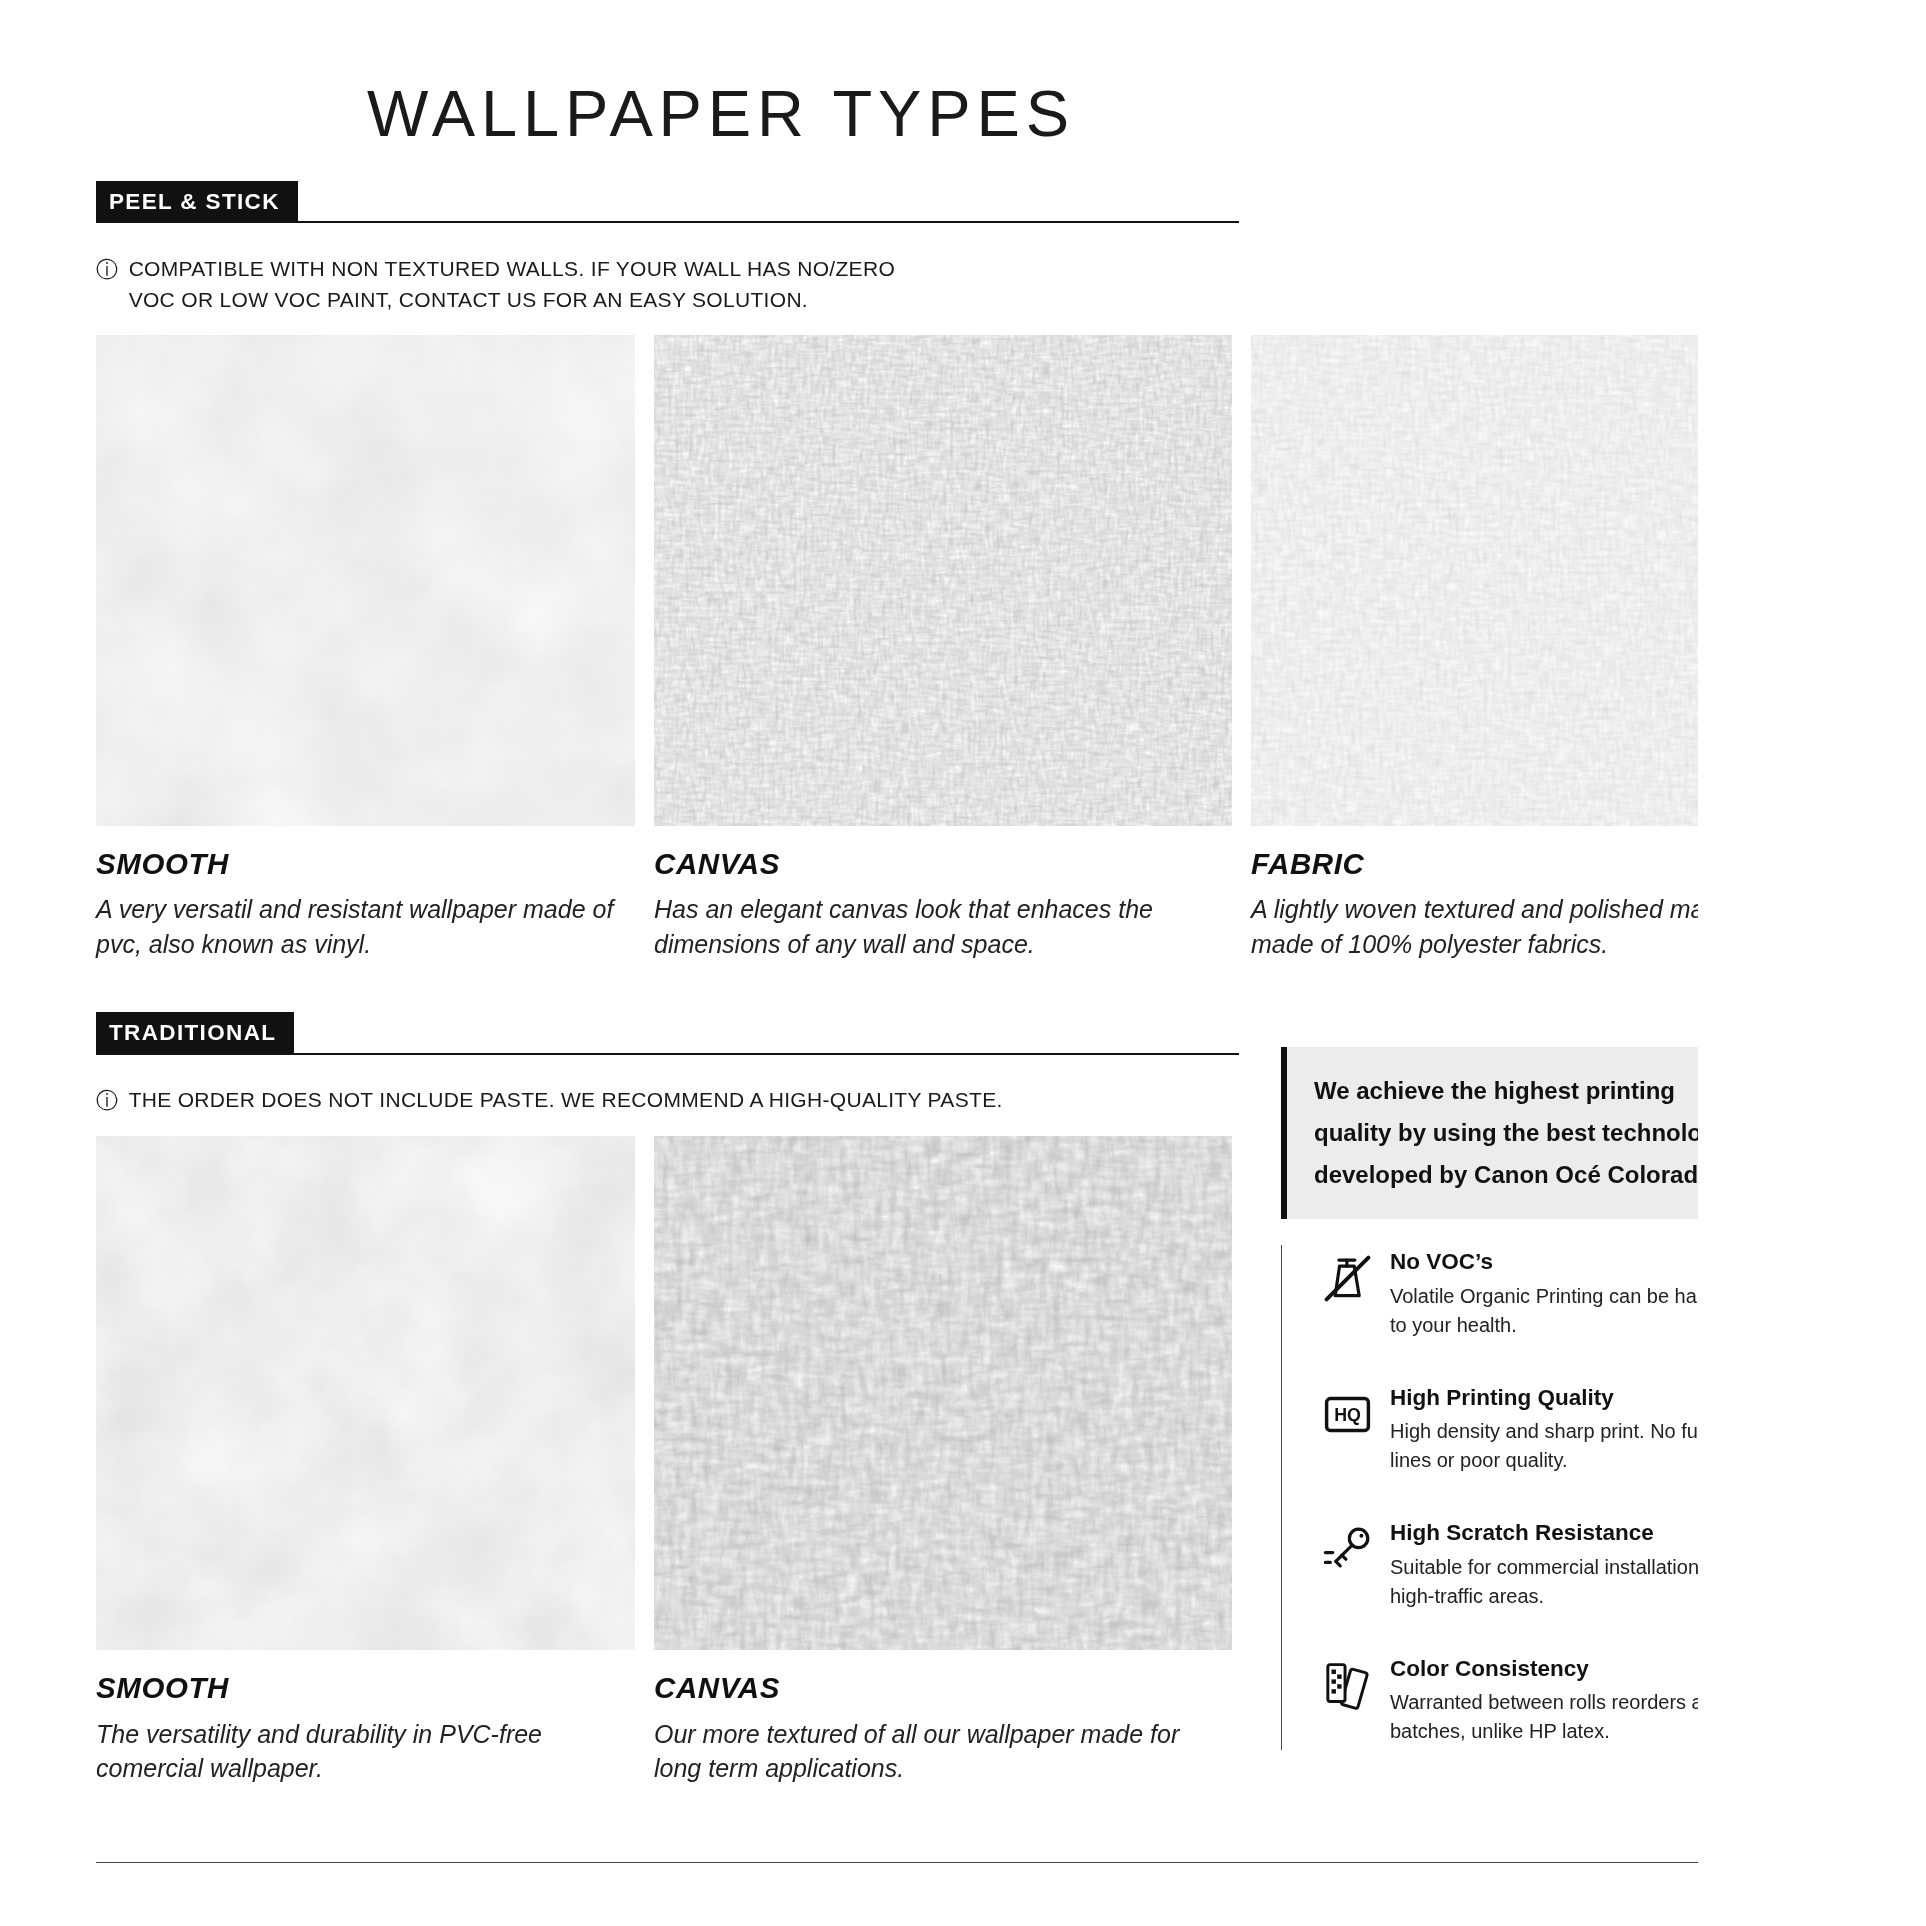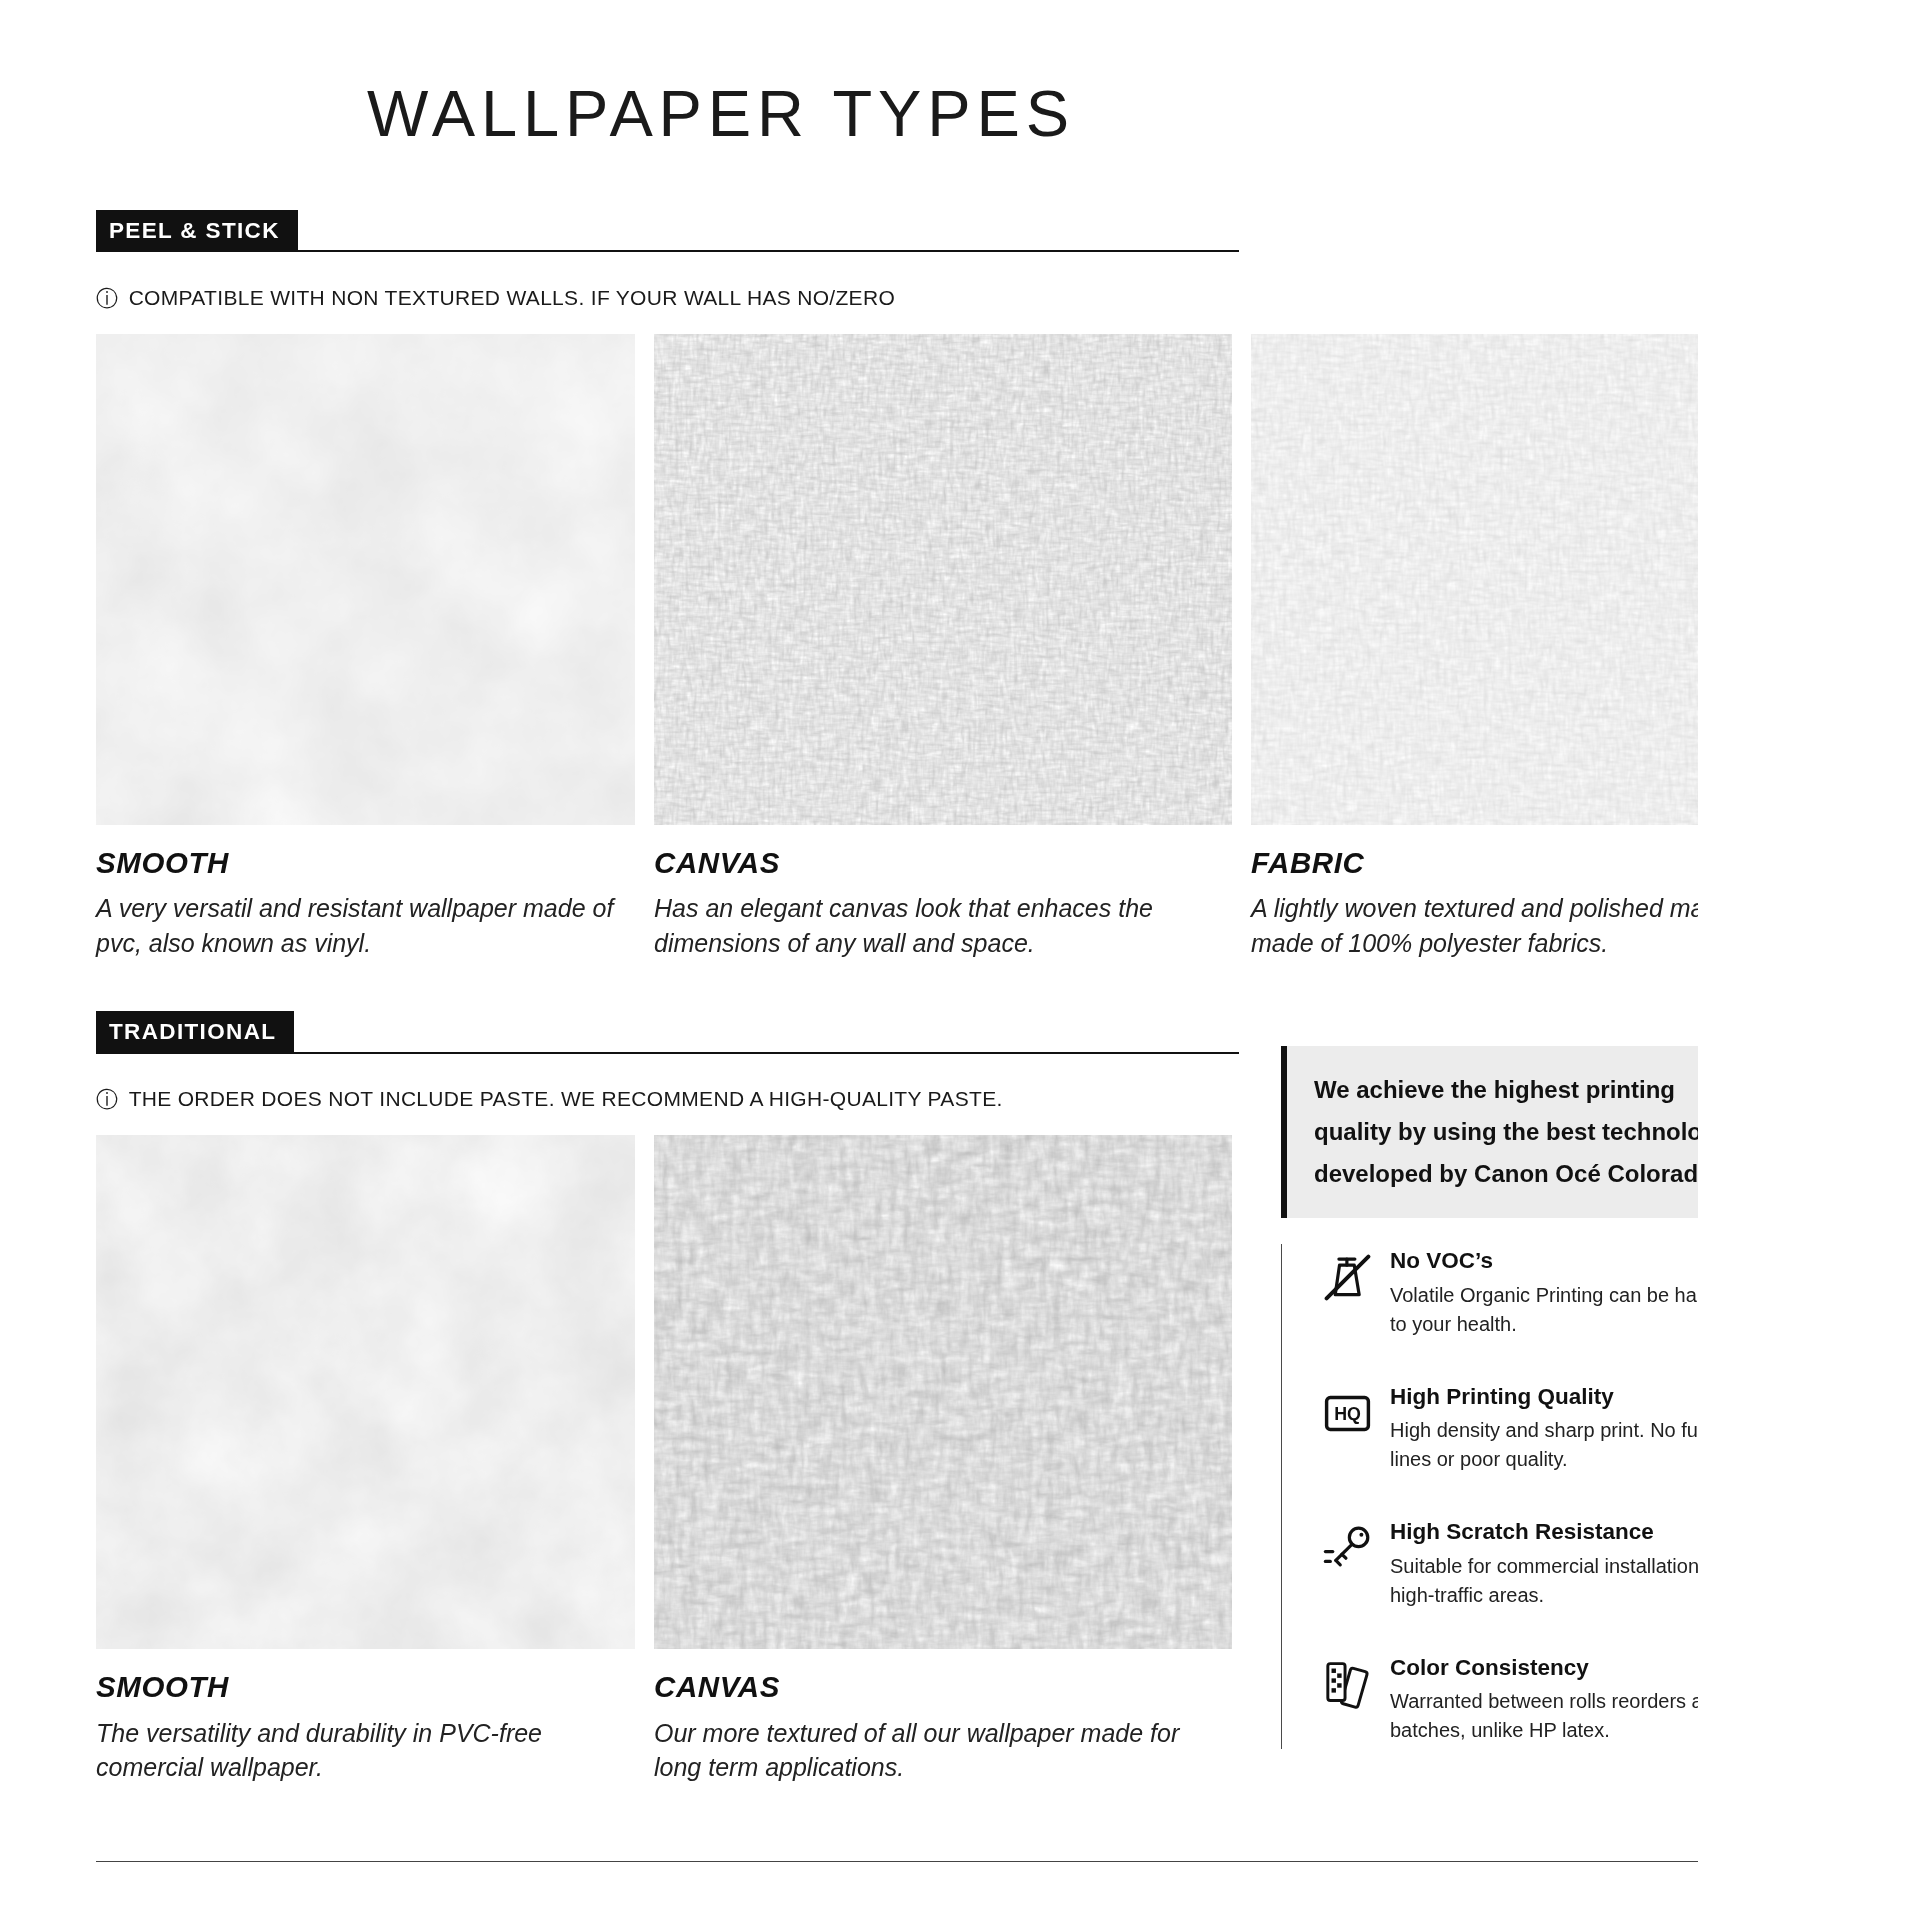--- a/index.html
+++ b/index.html
@@ -15,21 +15,21 @@
     padding-top:76px;
     width:83%;
     text-align:center;
     font-size:65px;
     font-weight:500;
     letter-spacing:0.09em;
     color:#1a1a1a;
     white-space:nowrap;
   }
 
-  .rule-row { margin-top:59px; width:1143px; border-bottom:2.6px solid #111; line-height:0; }
+  .rule-row { margin-top:30px; width:1143px; border-bottom:2.6px solid #111; line-height:0; }
   .sec-trad .rule-row { margin-top:51px; }
   .badge {
     display:inline-block;
     background:#111; color:#fff;
     font-size:22.5px; font-weight:700; letter-spacing:0.06em;
     padding:9.6px 18px 8.3px 13px; line-height:1;
   }
 
   .note { margin-top:29.5px; display:flex; gap:10.3px; font-size:21px; letter-spacing:0.015em; color:#1a1a1a; }
   .info-icon { font-size:22px; line-height:1.5; }
@@ -136,20 +136,21 @@
 
   <section class="sec sec-peel">
     <div class="rule-row">
       <span class="badge">PEEL &amp; STICK</span>
     </div>
 
     <div class="note">
       <span class="info-icon">ⓘ</span>
       <div class="note-text">
         <div>COMPATIBLE WITH NON TEXTURED WALLS. IF YOUR WALL HAS NO/ZERO</div>
+        <div>VOC OR LOW VOC PAINT, CONTACT US FOR AN EASY SOLUTION.</div>
       </div>
     </div>
 
     <div class="swatch-grid grid-3">
 
       <figure class="swatch">
         <div class="tex">
           <svg class="tex-svg" preserveAspectRatio="none" aria-hidden="true" viewBox="0 0 840 765" width="539" height="491">
             <rect width="100%" height="100%" fill="#f5f5f5"></rect>
             <rect width="100%" height="100%" filter="url(#f-smooth-a)"></rect>

